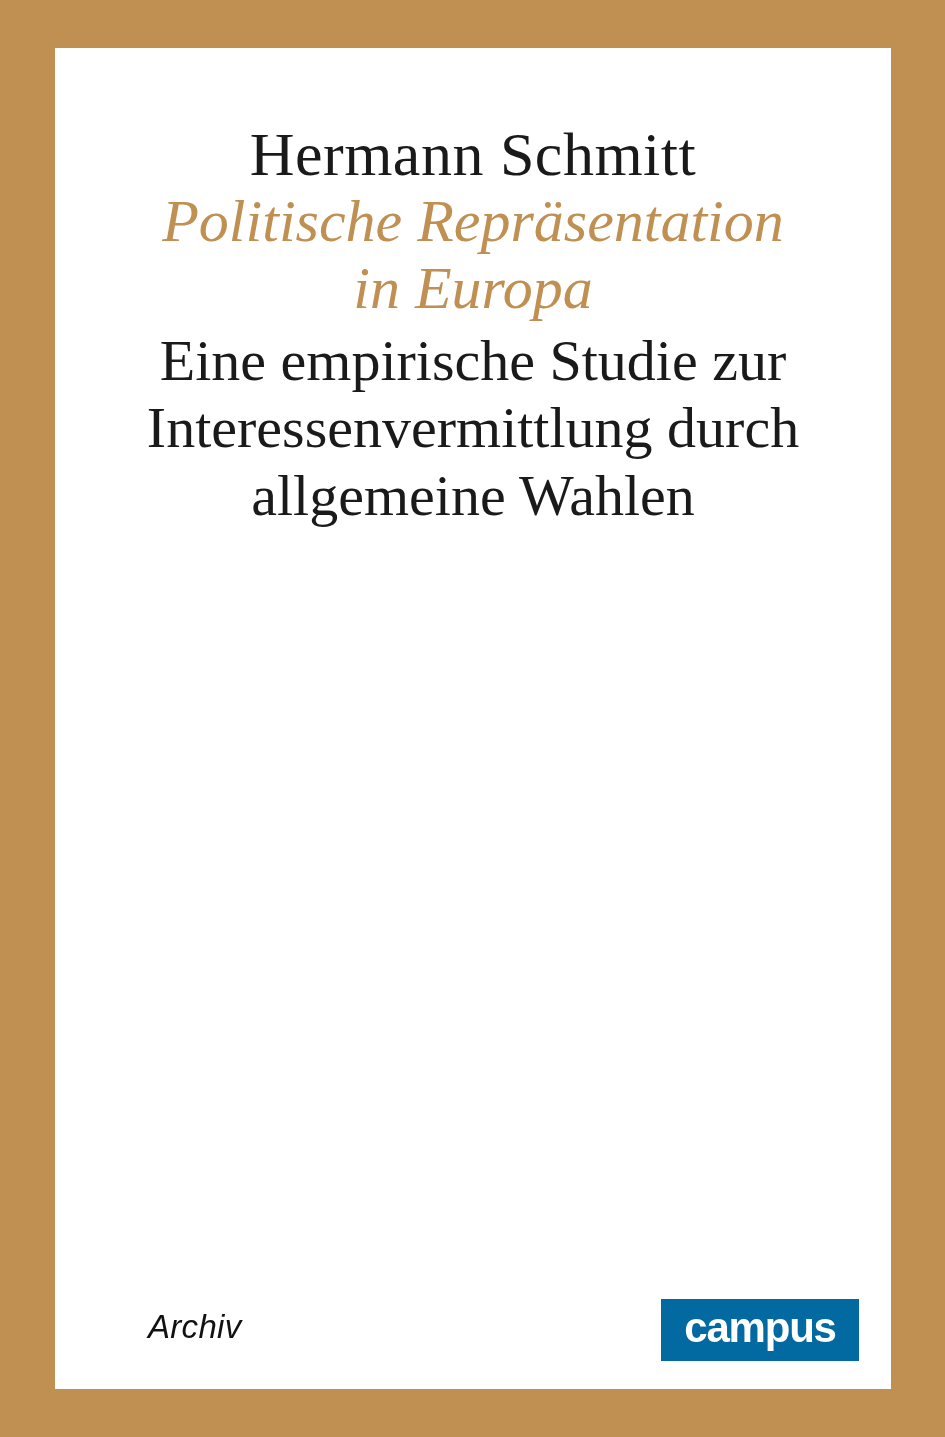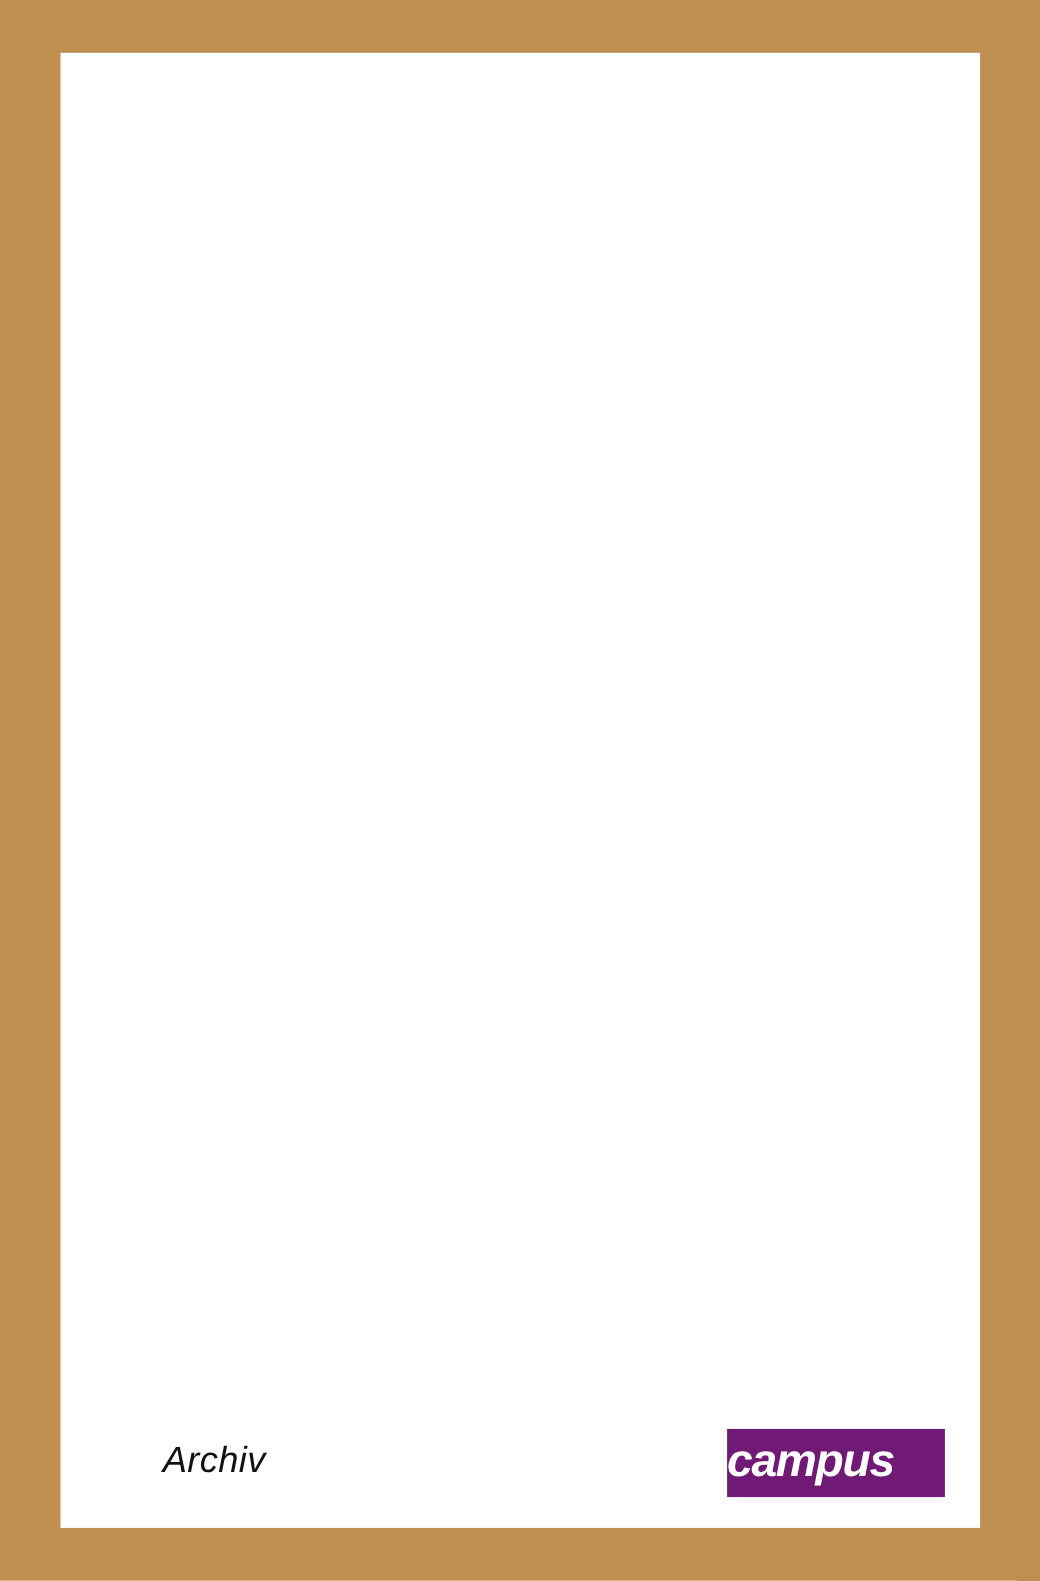--- a/index.html
+++ b/index.html
@@ -84,41 +84,46 @@
     letter-spacing: 0.3px;
   }
 
   
   .logo {
     position: absolute;
     right: 32px;
     bottom: 28px;
     width: 198px;
     height: 62px;
-    background: #701a75;
+    background: #0369a1;
     display: flex;
     align-items: center;
-    font-style: italic;
+    justify-content: center;
   }
   .logo-text {
     font-family: "Liberation Sans", sans-serif;
     font-size: 42px;
     font-weight: 700;
     color: #ffffff;
     letter-spacing: -1.2px;
     line-height: 1;
     padding-bottom: 4px;
   }
 </style>
 </head>
 <body>
 
 <div class="cover">
   <div class="page">
 
+    <div class="text-block">
+      <div class="author">Hermann Schmitt</div>
+      <div class="title">Politische Repräsentation in Europa</div>
+      <div class="subtitle">Eine empirische Studie zur Interessenvermittlung durch allgemeine Wahlen</div>
+    </div>
 
     <div class="series">Archiv</div>
 
     <div class="logo">
       <span class="logo-text">campus</span>
     </div>
 
   </div>
 </div>
 

